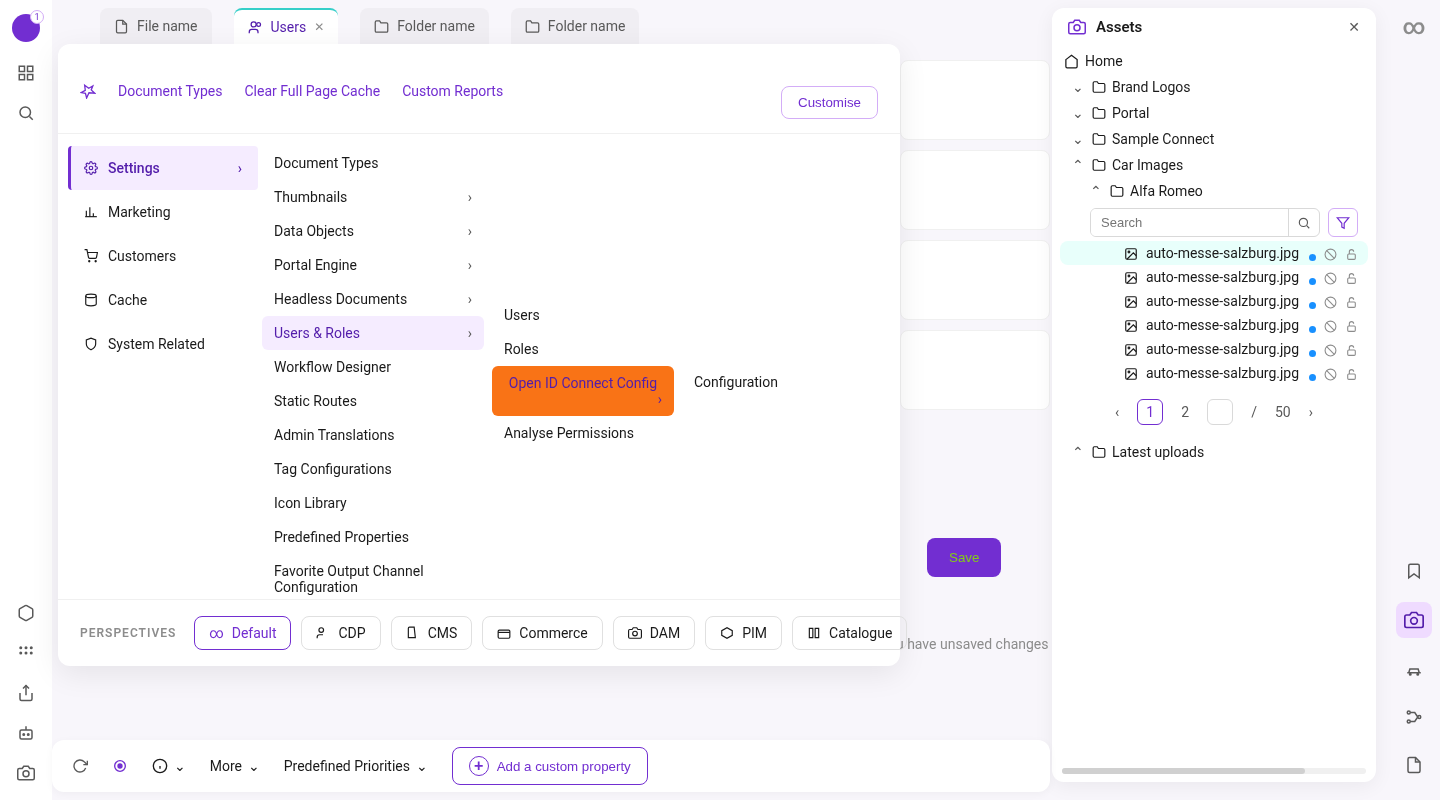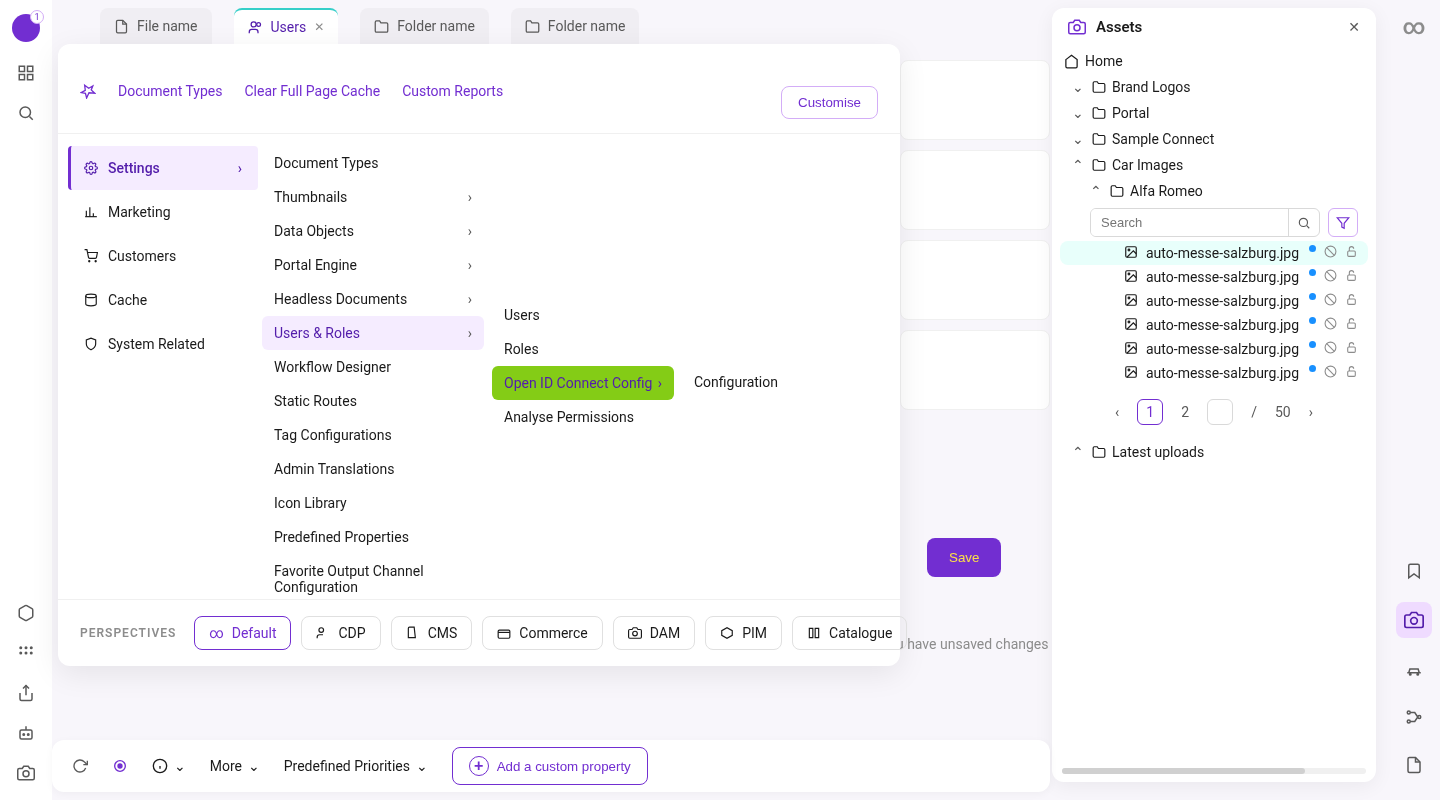--- a/index.html
+++ b/index.html
@@ -39,49 +39,49 @@
 .col1 .item.active { background:#f5ecff; border-left:3px solid #722ed1; color:#531dab; font-weight:500; padding-left:13px; }
 .col1 .item .arrow { margin-left:auto; }
 
 .col2 { width: 230px; padding: 0 4px; }
 .col2 .mitem { padding: 9px 12px; display:flex; align-items:center; border-radius:6px; cursor:pointer; color:#1a1a1a; }
 .col2 .mitem.active { background:#f5ecff; color:#531dab; }
 .col2 .mitem .arrow { margin-left:auto; color:#595959; }
 
 .col3 { width: 190px; padding: 0 4px; padding-top:152px; }
 .col3 .mitem { padding: 9px 12px; display:flex; align-items:center; border-radius:6px; cursor:pointer; }
-.col3 .mitem.active { background:#84cc16; color:#531dab; }
+.col3 .mitem.active { background:#f97316; color:#531dab;flex-direction:column; }
 .col3 .mitem .arrow { margin-left:auto; }
 
 .col4 { width: 160px; padding: 0 4px; padding-top:219px; }
 .col4 .mitem { padding: 9px 12px; cursor:pointer; }
 
 .perspectives { border-top:1px solid #f0f0f0; padding: 16px 22px; display:flex; align-items:center; gap:10px; }
 .persp-label { color:#8c8c8c; font-size:12px; letter-spacing:1px; font-weight:600; margin-right:8px; }
 .persp-chip { border:1px solid #e0e0e0; border-radius:8px; padding:8px 14px; display:flex; align-items:center; gap:8px; cursor:pointer; color:#1a1a1a; }
 .persp-chip.active { border-color:#722ed1; color:#722ed1; }
-.save-btn { position:absolute; left: 927px; top: 538px; background:#722ed1; color:#fde047; border:none; border-radius:8px; padding: 12px 22px; cursor:pointer; z-index:0;}
+.save-btn { position:absolute; left: 927px; top: 538px; background:#722ed1; color:#84cc16; border:none; border-radius:8px; padding: 12px 22px; cursor:pointer; z-index:0;}
 .unsaved { position:absolute; left: 880px; top: 636px; color:#8c8c8c; font-size:14px; }
 
 
 .assets-panel { position:absolute; right: 64px; top: 8px; width: 324px; height: 774px; background:#fff; border-radius:12px; box-shadow: 0 4px 20px rgba(0,0,0,0.06); display:flex; flex-direction:column; }
 .assets-header { display:flex; align-items:center; padding: 10px 16px; gap:10px; }
 .assets-title { font-weight:600; font-size:15px; }
 .assets-header .close { margin-left:auto; cursor:pointer; color:#595959; }
 .tree { padding: 2px 8px; flex:1; overflow:auto; }
 .tree-row { display:flex; align-items:center; gap:6px; padding: 5px 4px; cursor:pointer; color:#1a1a1a; border-radius:4px;}
 .tree-row .chev { width:14px; color:#595959; }
 .tree-row.indent1 { padding-left: 12px; }
 .tree-row.indent2 { padding-left: 30px; }
 .search-row { display:flex; gap:8px; padding: 4px 10px 4px 30px; }
 .search-box { flex:1; display:flex; border:1px solid #d9d9d9; border-radius:6px; overflow:hidden; }
 .search-box input { flex:1; border:none; padding:6px 10px; outline:none; font-size:13px; }
 .search-box .sbtn { border-left:1px solid #d9d9d9; padding: 0 8px; display:flex; align-items:center; color:#595959; cursor:pointer; }
 .filter-btn { border:1px solid #d3adf7; color:#722ed1; border-radius:6px; width:30px; display:flex; align-items:center; justify-content:center; cursor:pointer; }
-.asset-item { display:flex; align-items:flex-start; gap:8px; padding: 4px 10px 4px 64px; cursor:pointer; border-radius:8px; }
+.asset-item { display:flex; align-items:flex-end; gap:8px; padding: 4px 10px 4px 64px; cursor:pointer; border-radius:8px; }
 .asset-item.selected { background:#e8fffb; }
 .asset-item .name { flex:1; white-space:nowrap; overflow:hidden; text-overflow:ellipsis; }
 .asset-item .dot { width:7px; height:7px; background:#1890ff; border-radius:50%; }
 .asset-item .aic { color:#8c8c8c; }
 .pagination { display:flex; align-items:center; justify-content:center; gap:18px; padding:14px 0; color:#595959; }
 .pagination .pgbox { border:1px solid #d9d9d9; border-radius:6px; width:26px; height:26px; display:flex; align-items:center; justify-content:center; }
 .pagination .pgbox.active { border-color:#722ed1; color:#722ed1; }
 .pagination .pginput { border:1px solid #d9d9d9; border-radius:6px; width:26px; height:26px; }
 .pagination .nav { cursor:pointer; }
 .scroll-indicator { height:6px; background:#f0f0f0; margin: 0 10px 8px; border-radius:3px; position:relative; }
@@ -333,24 +333,24 @@
           <span>Users &amp; Roles</span>
           <span class="arrow">›</span>
         </div>
         <div class="mitem">
           <span>Workflow Designer</span>
         </div>
         <div class="mitem">
           <span>Static Routes</span>
         </div>
         <div class="mitem">
+          <span>Admin Translations</span>
+        </div>
+        <div class="mitem">
           <span>Tag Configurations</span>
-        </div>
-        <div class="mitem">
-          <span>Admin Translations</span>
         </div>
         <div class="mitem">
           <span>Icon Library</span>
         </div>
         <div class="mitem">
           <span>Predefined Properties</span>
         </div>
         <div class="mitem">
           <span>Favorite Output Channel Configuration</span>
         </div>

